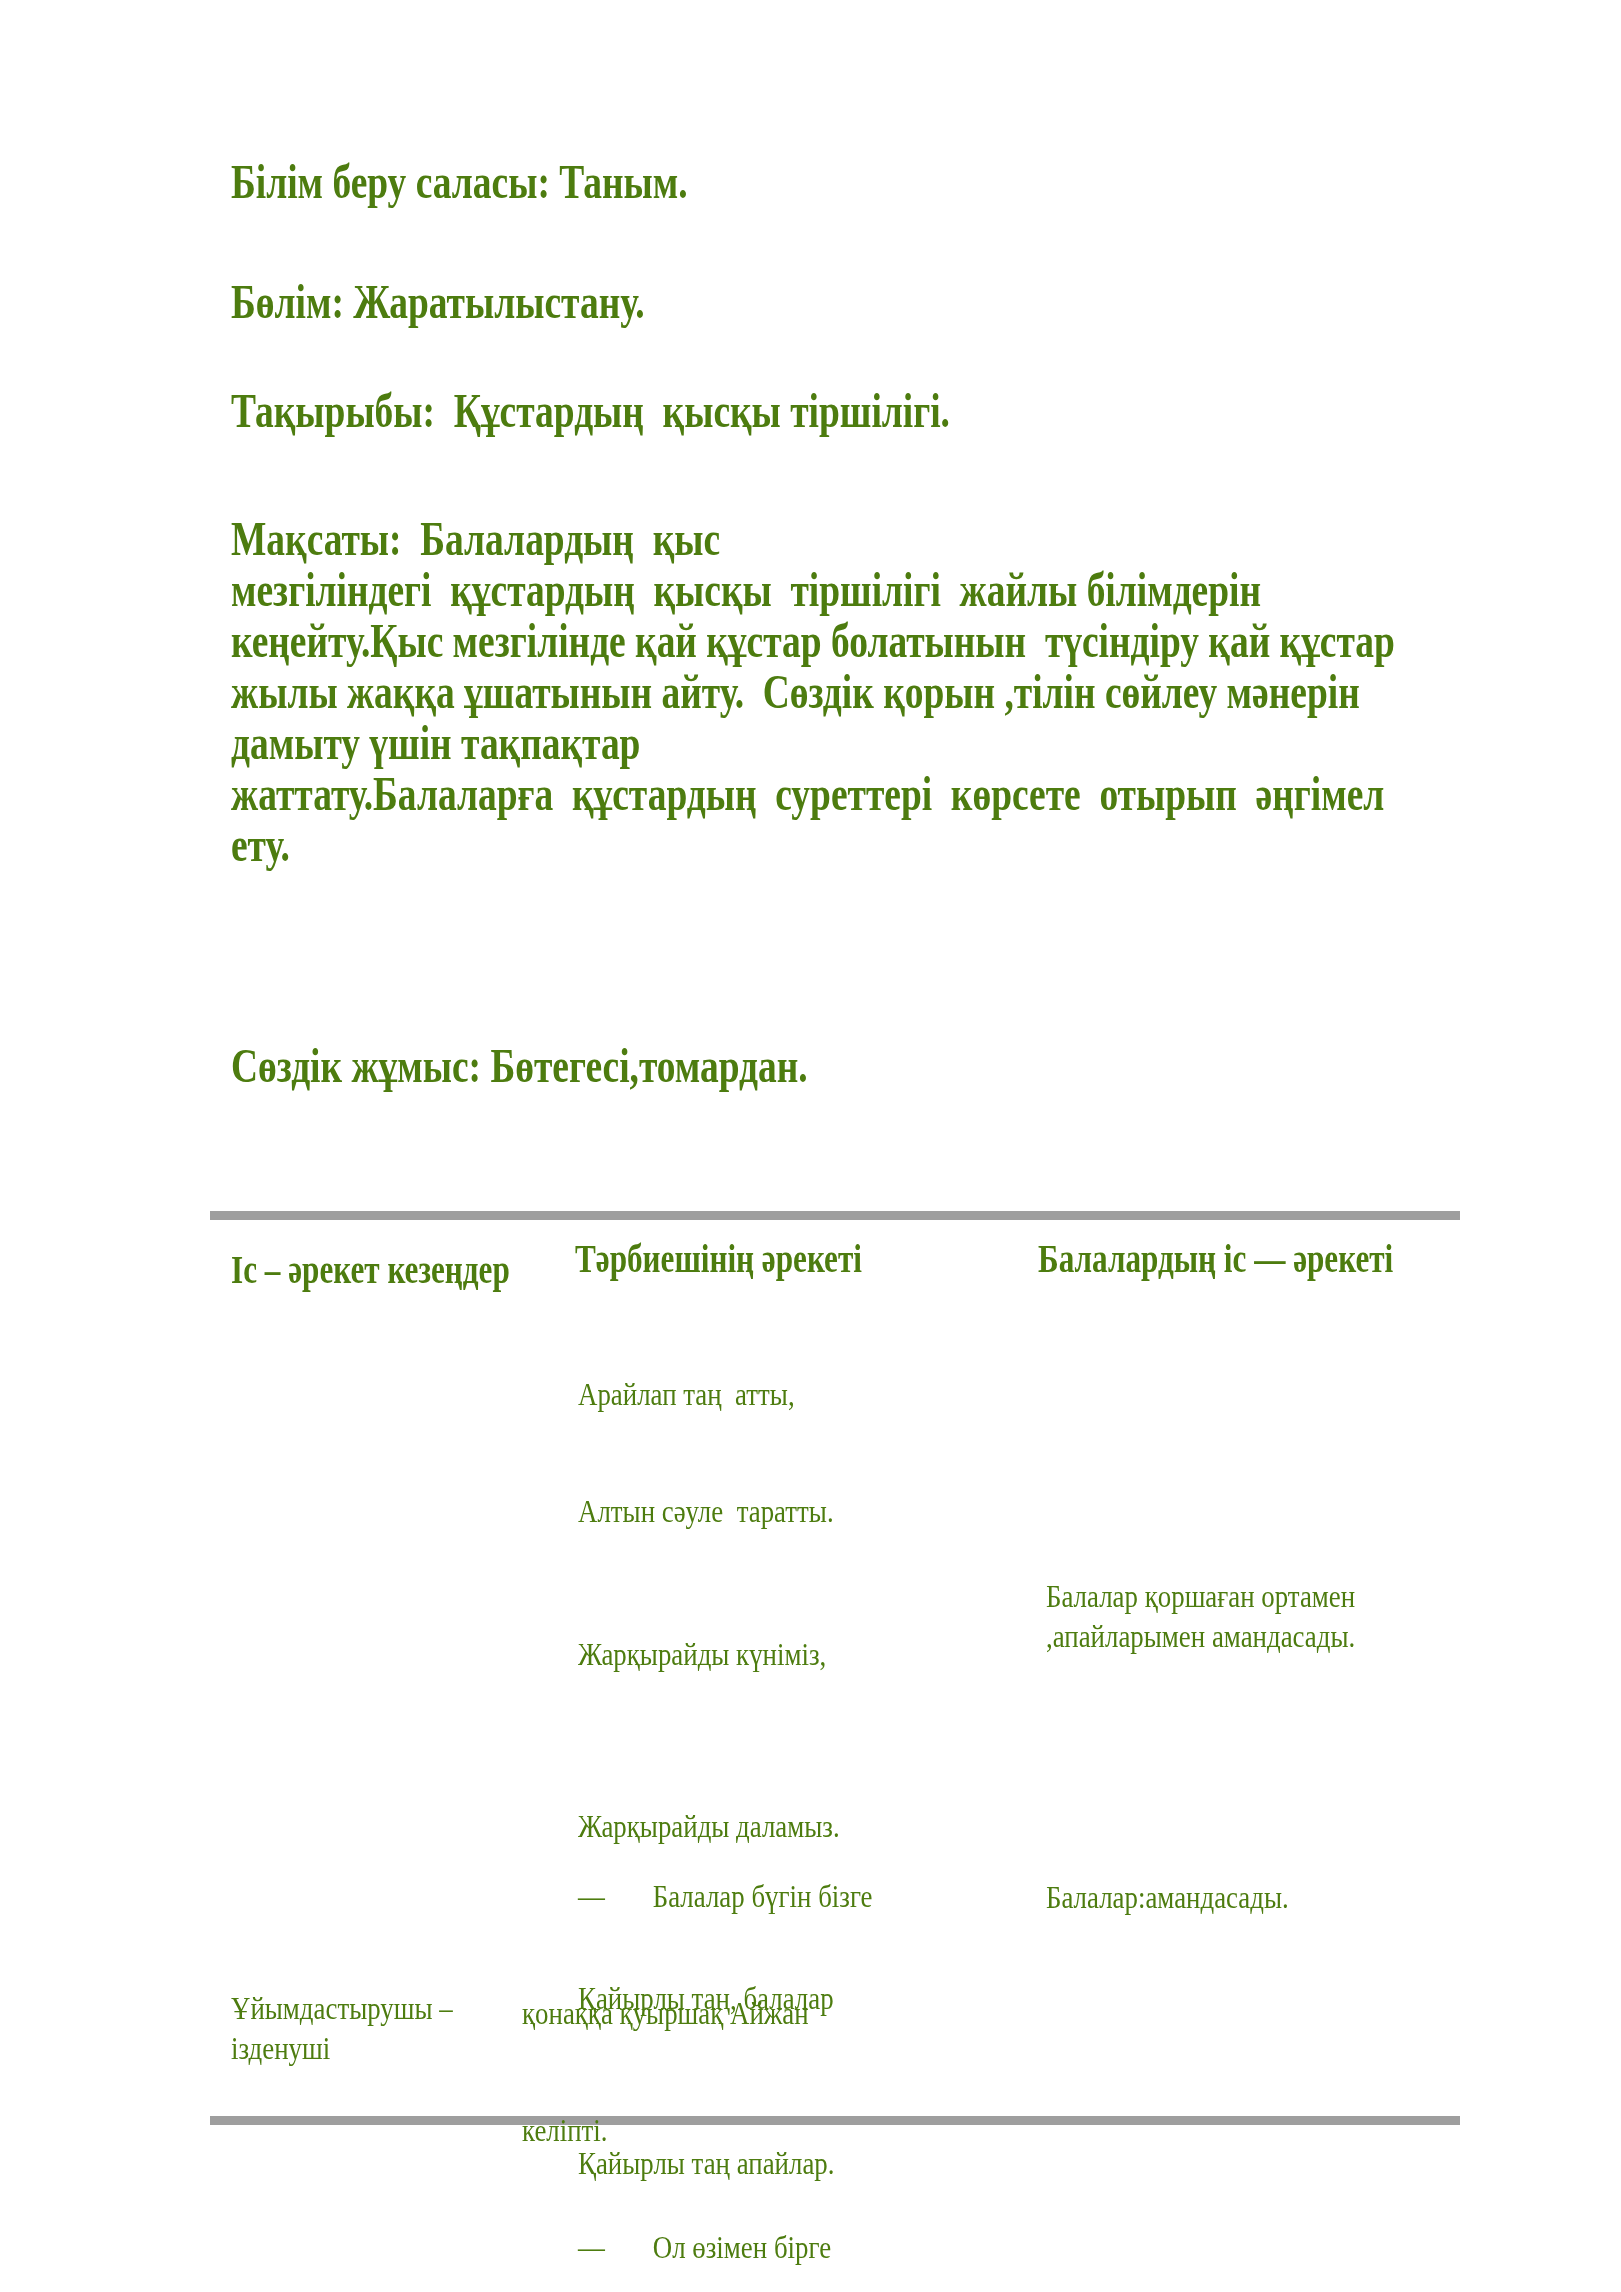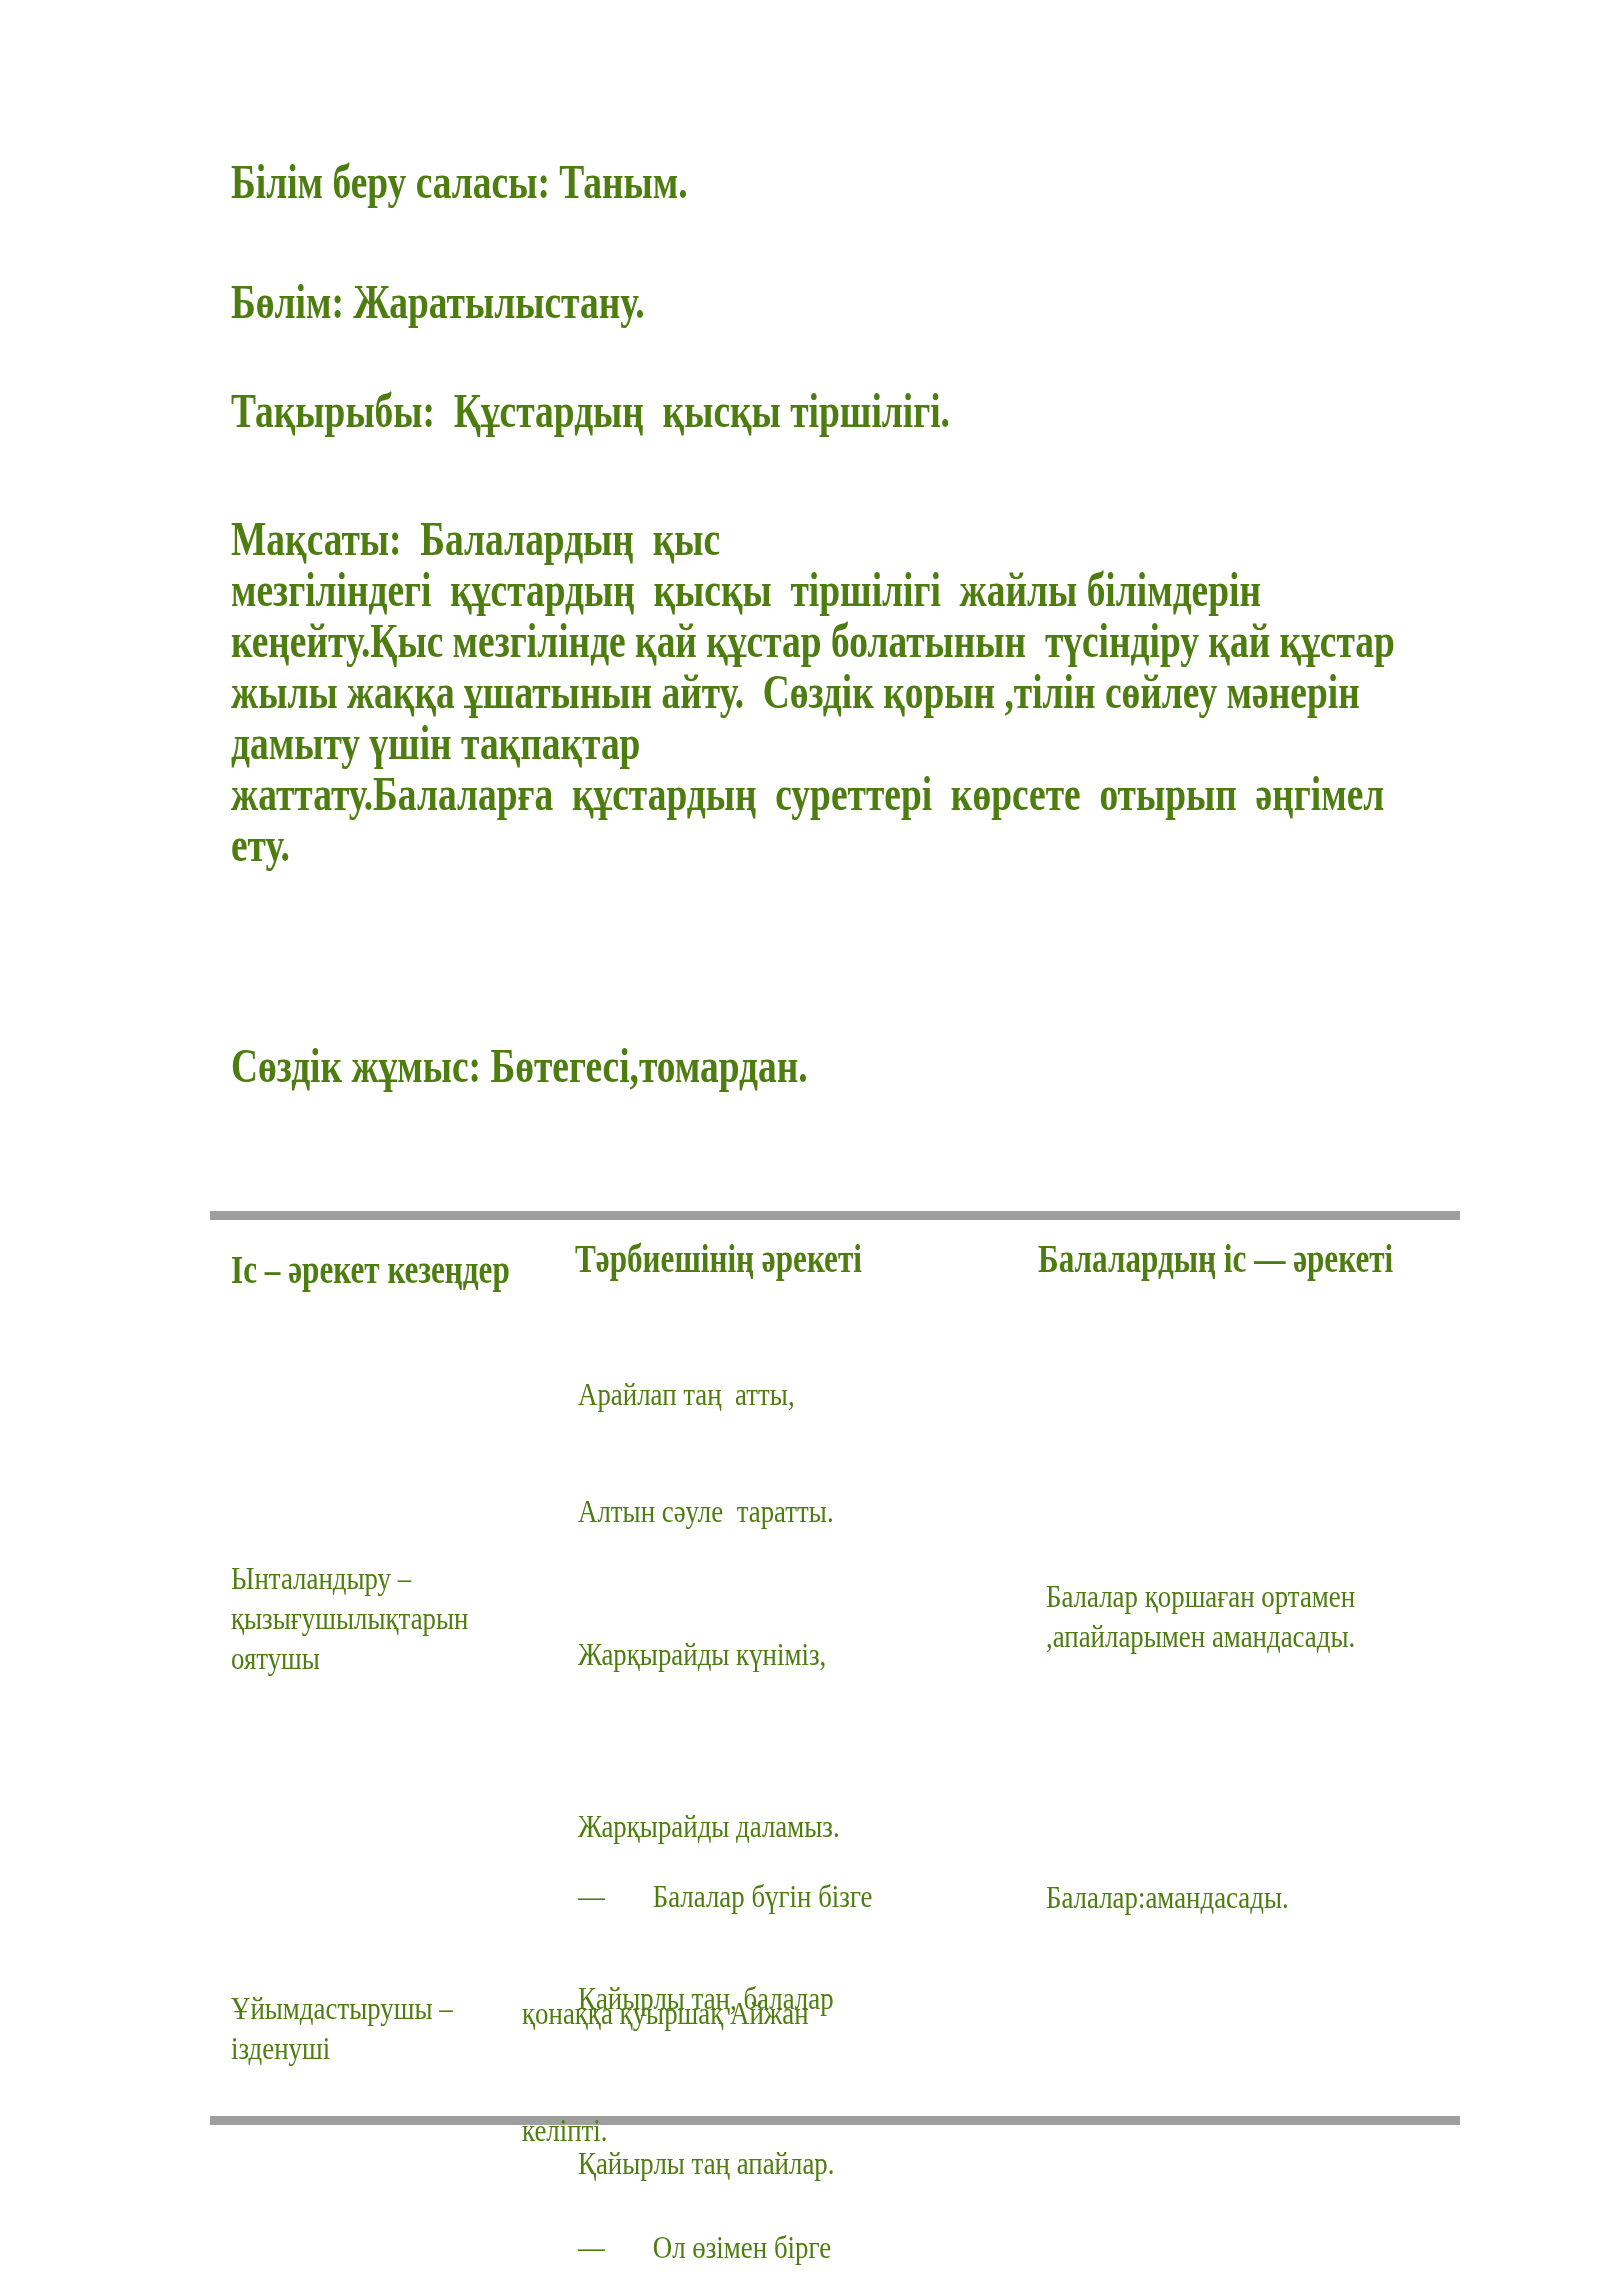--- a/index.html
+++ b/index.html
@@ -68,23 +68,20 @@
 
     <div class="abs t" style="left:312px; top:77px;">
       <div class="ind"><span class="cz czt">Арайлап таң  атты,</span></div>
       <div class="ind"><span class="cz czt">Алтын сәуле  таратты.</span></div>
       <div class="ind mt59"><span class="cz czt">Жарқырайды күніміз,</span></div>
       <div class="ind mt61"><span class="cz czt">Жарқырайды даламыз.</span></div>
       <div class="ind mt61"><span class="cz czt">Қайырлы таң, балалар</span></div>
       <div class="ind mt54"><span class="cz czt">Қайырлы таң апайлар.</span></div>
     </div>
 
-    <div class="abs t" style="left:20.6px; top:260px; width:309px;">
-      <div style="line-height:40px;"><span class="cz czt wrap" style="width:363px;">Ынталандыру – қызығушылықтарын оятушы</span></div>
-    </div>
 
     <div class="abs t" style="left:836px; top:278px; width:443px;">
       <div style="line-height:40px;"><span class="cz czt wrap" style="width:522px;">Балалар қоршаған ортамен ,апайларымен амандасады.</span></div>
     </div>
 
     <div class="abs t" style="left:312px; top:579px;">
       <div class="ind"><span class="cz czt"><span class="dash">—</span><span>Балалар бүгін бізге</span></span></div>
       <div><span class="cz czt">қонаққа қуыршақ Айжан</span></div>
       <div><span class="cz czt">келіпті.</span></div>
       <div class="ind"><span class="cz czt"><span class="dash">—</span><span>Ол өзімен бірге</span></span></div>

